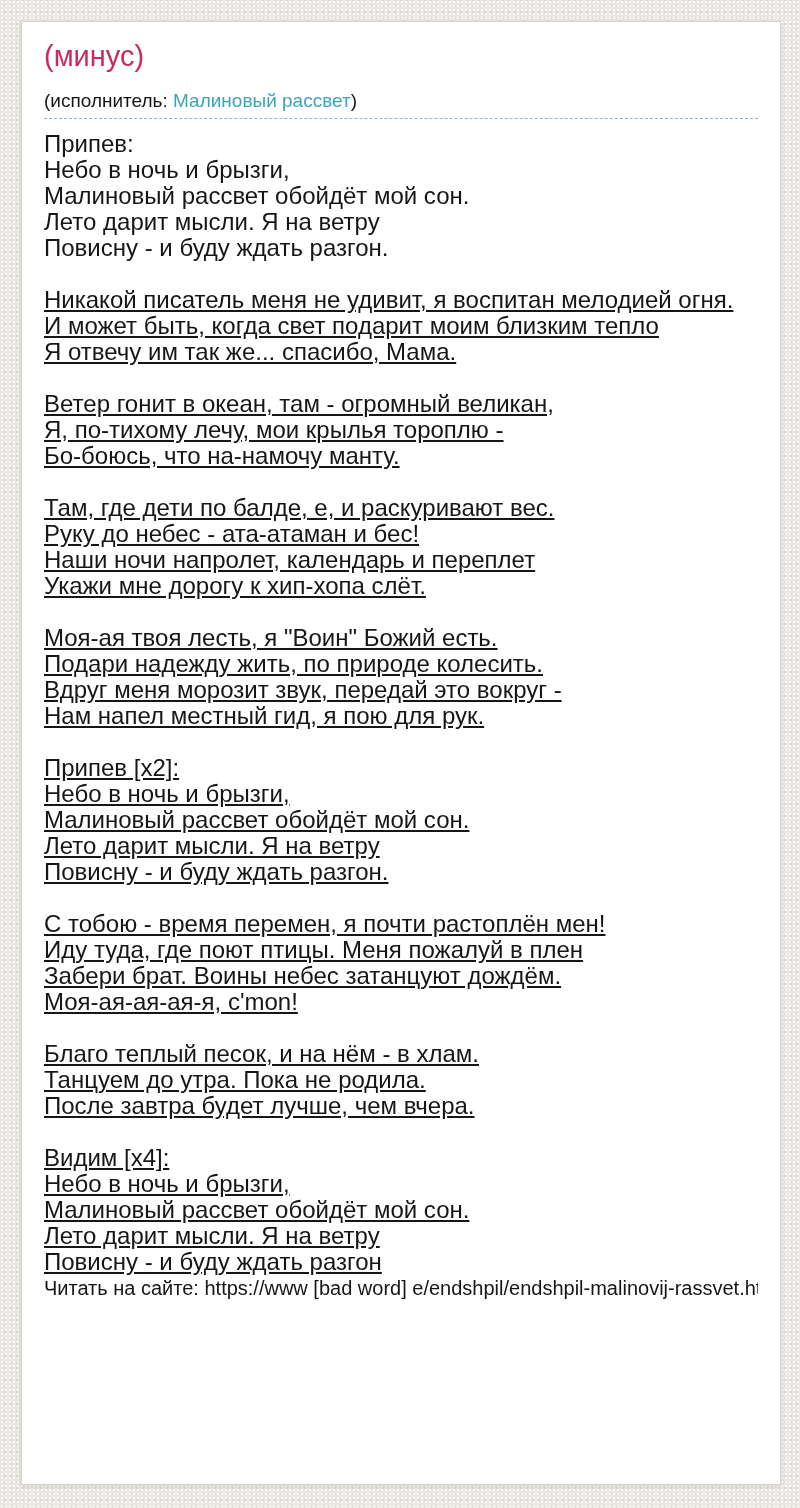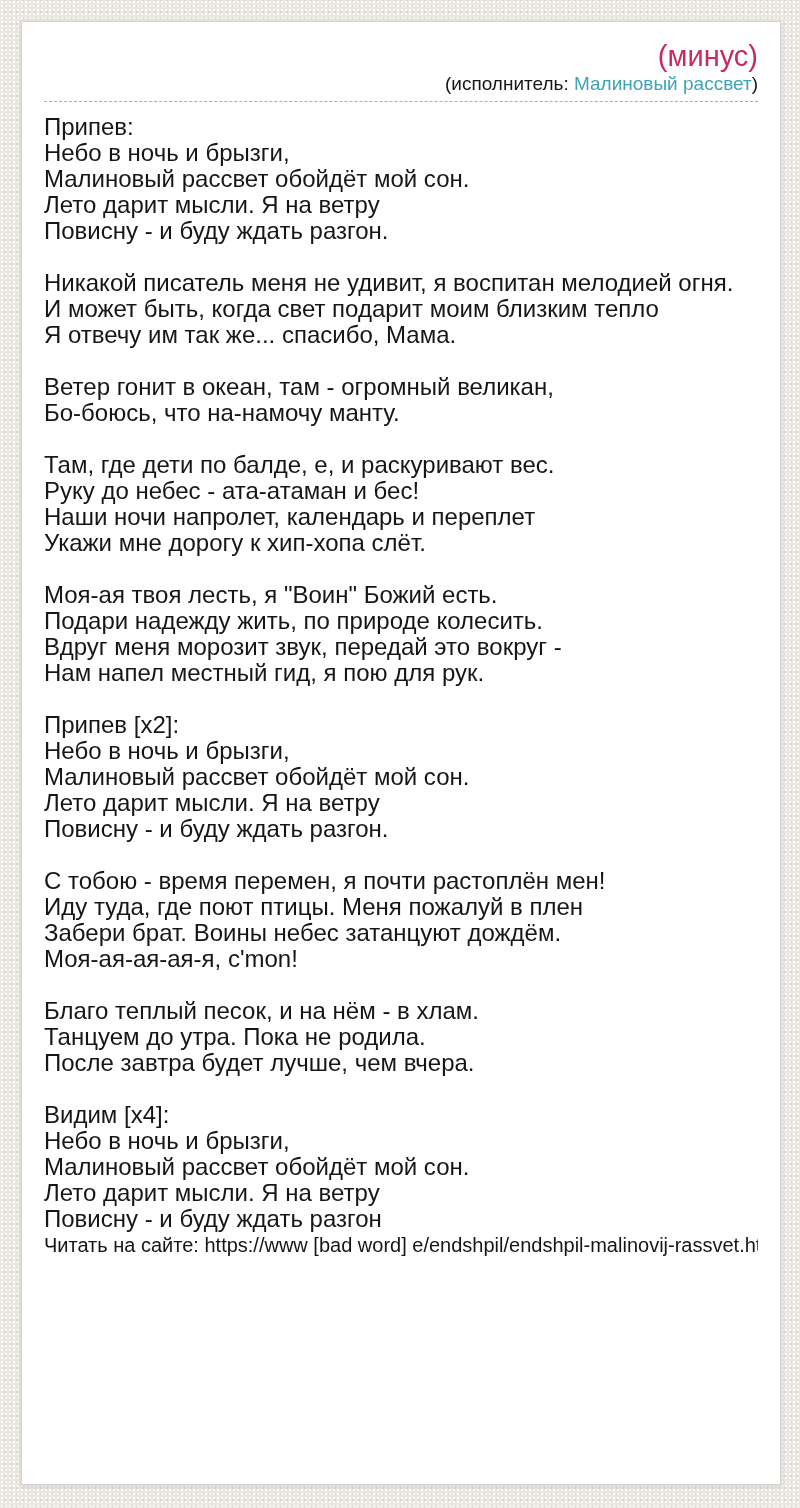--- a/index.html
+++ b/index.html
@@ -28,46 +28,45 @@
     min-height:1464px;
     margin:21px 0 0 21px;
     background:var(--card-bg);
     border:1px solid #d8d5d0;
     box-shadow:0 1px 4px rgba(0,0,0,.14);
     padding:19px 22px 20px 22px;
   }
   .song-header{
     border-bottom:1px dashed var(--sep-color);
     padding-bottom:6px;
-    text-align:right;
   }
   .song-title{
     font-size:29px;
     font-weight:400;
     line-height:31px;
     color:var(--title-color);
   }
   .artist-row{
     font-size:19px;
     line-height:22px;
     color:var(--text-color);
-    margin-top:1px;
+    margin-top:18px;
   }
   .artist-row a{
     color:var(--link-color);
     text-decoration:none;
     cursor:pointer;
   }
   .lyrics{
     margin-top:12px;
     font-size:24px;
     line-height:26px;
     color:var(--text-color);
   }
-  .stanza + .stanza{margin-top:26px;}
+  .stanza + .stanza{margin-top:26px;text-decoration:underline;}
   .line{white-space:nowrap;}
   .watermark{
     font-size:20px;
     line-height:26px;
     color:var(--text-color);
     white-space:nowrap;
     overflow:hidden;
   }
 </style>
 </head>
@@ -87,20 +86,21 @@
         <div class="line">Лето дарит мысли. Я на ветру</div>
         <div class="line">Повисну - и буду ждать разгон.</div>
       </div>
       <div class="stanza">
         <div class="line">Никакой писатель меня не удивит, я воспитан мелодией огня.</div>
         <div class="line">И может быть, когда свет подарит моим близким тепло</div>
         <div class="line">Я отвечу им так же... спасибо, Мама.</div>
       </div>
       <div class="stanza">
         <div class="line">Ветер гонит в океан, там - огромный великан,</div>
+        <div class="line">Я, по-тихому лечу, мои крылья тороплю -</div>
         <div class="line">Бо-боюсь, что на-намочу манту.</div>
       </div>
       <div class="stanza">
         <div class="line">Там, где дети по балде, е, и раскуривают вес.</div>
         <div class="line">Руку до небес - ата-атаман и бес!</div>
         <div class="line">Наши ночи напролет, календарь и переплет</div>
         <div class="line">Укажи мне дорогу к хип-хопа слёт.</div>
       </div>
       <div class="stanza">
         <div class="line">Моя-ая твоя лесть, я "Воин" Божий есть.</div>

